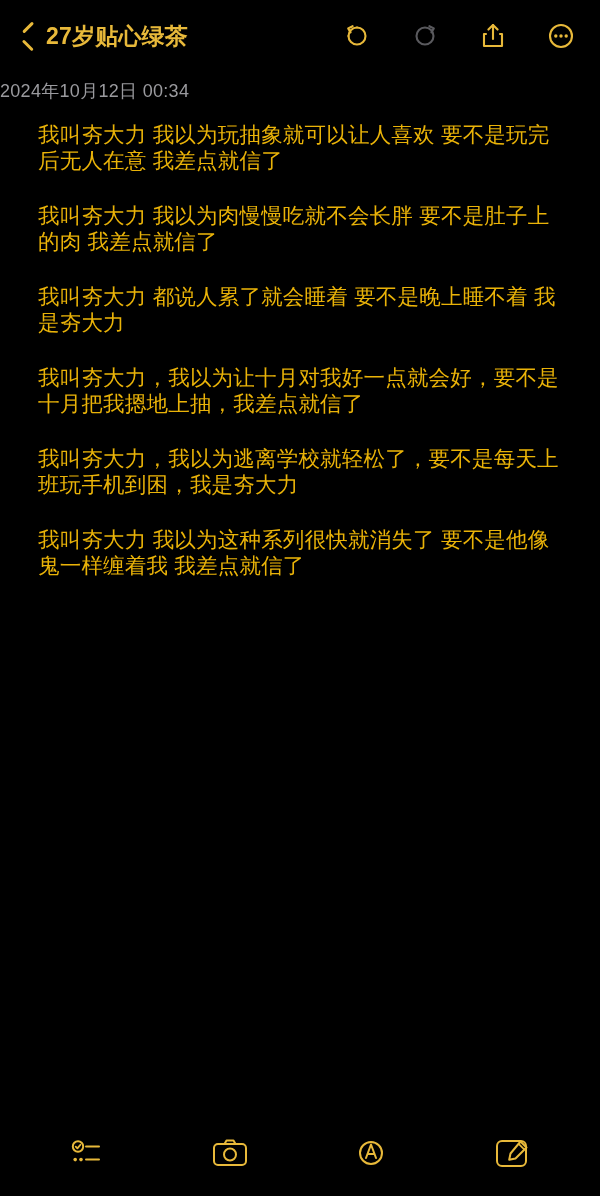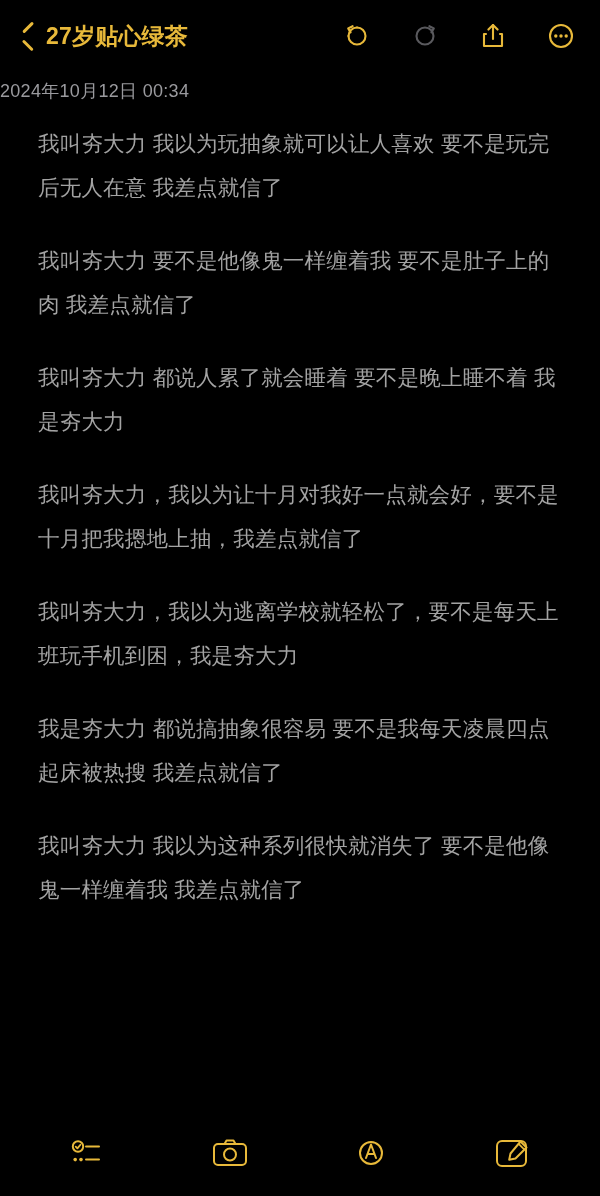--- a/index.html
+++ b/index.html
@@ -80,23 +80,23 @@
     letter-spacing: 0.3px;
   }
 
   
   .body {
     flex: 1 1 auto;
     padding: 12px 34px 0 38px;
     overflow: hidden;
   }
   .para {
-    color: #a3a3a3;
+    color: #eab308;
     font-size: 21.5px;
-    line-height: 44px;
+    line-height: 26px;
     margin-bottom: 29px;
     letter-spacing: 0.2px;
     word-break: break-word;
   }
   .para:last-child { margin-bottom: 14px; }
 
   
   .bottombar {
     height: 86px;
     flex: 0 0 86px;
@@ -160,25 +160,24 @@
 
     </div>
   </div>
 
   <div class="date-row">
     <span class="date-text">2024年10月12日 00:34</span>
   </div>
 
   <div class="body">
     <p class="para">我叫夯大力 我以为玩抽象就可以让人喜欢  要不是玩完后无人在意 我差点就信了</p>
-    <p class="para">我叫夯大力 要不是他像鬼一样缠着我 要不是肚子上的肉 我差点就信了</p>
+    <p class="para">我叫夯大力 我以为肉慢慢吃就不会长胖 要不是肚子上的肉 我差点就信了</p>
     <p class="para">我叫夯大力 都说人累了就会睡着 要不是晚上睡不着 我是夯大力</p>
     <p class="para">我叫夯大力，我以为让十月对我好一点就会好，要不是十月把我摁地上抽，我差点就信了</p>
     <p class="para">我叫夯大力，我以为逃离学校就轻松了，要不是每天上班玩手机到困，我是夯大力</p>
-    <p class="para">我是夯大力 都说搞抽象很容易 要不是我每天凌晨四点起床被热搜 我差点就信了</p>
     <p class="para">我叫夯大力 我以为这种系列很快就消失了 要不是他像鬼一样缠着我 我差点就信了</p>
   </div>
 
   <div class="bottombar">
 
     <span class="bottom-item">
       <svg class="ic" width="44" height="40" viewBox="0 0 44 40">
         <circle cx="11" cy="13.5" r="5.2" fill="none" stroke="#e8b93a" stroke-width="2"></circle>
         <path d="M8.7 13.6 L10.4 15.4 L13.4 11.7" fill="none" stroke="#e8b93a" stroke-width="1.8" stroke-linecap="round" stroke-linejoin="round"></path>
         <path d="M19 13.5 L32 13.5" stroke="#e8b93a" stroke-width="2" stroke-linecap="round"></path>

